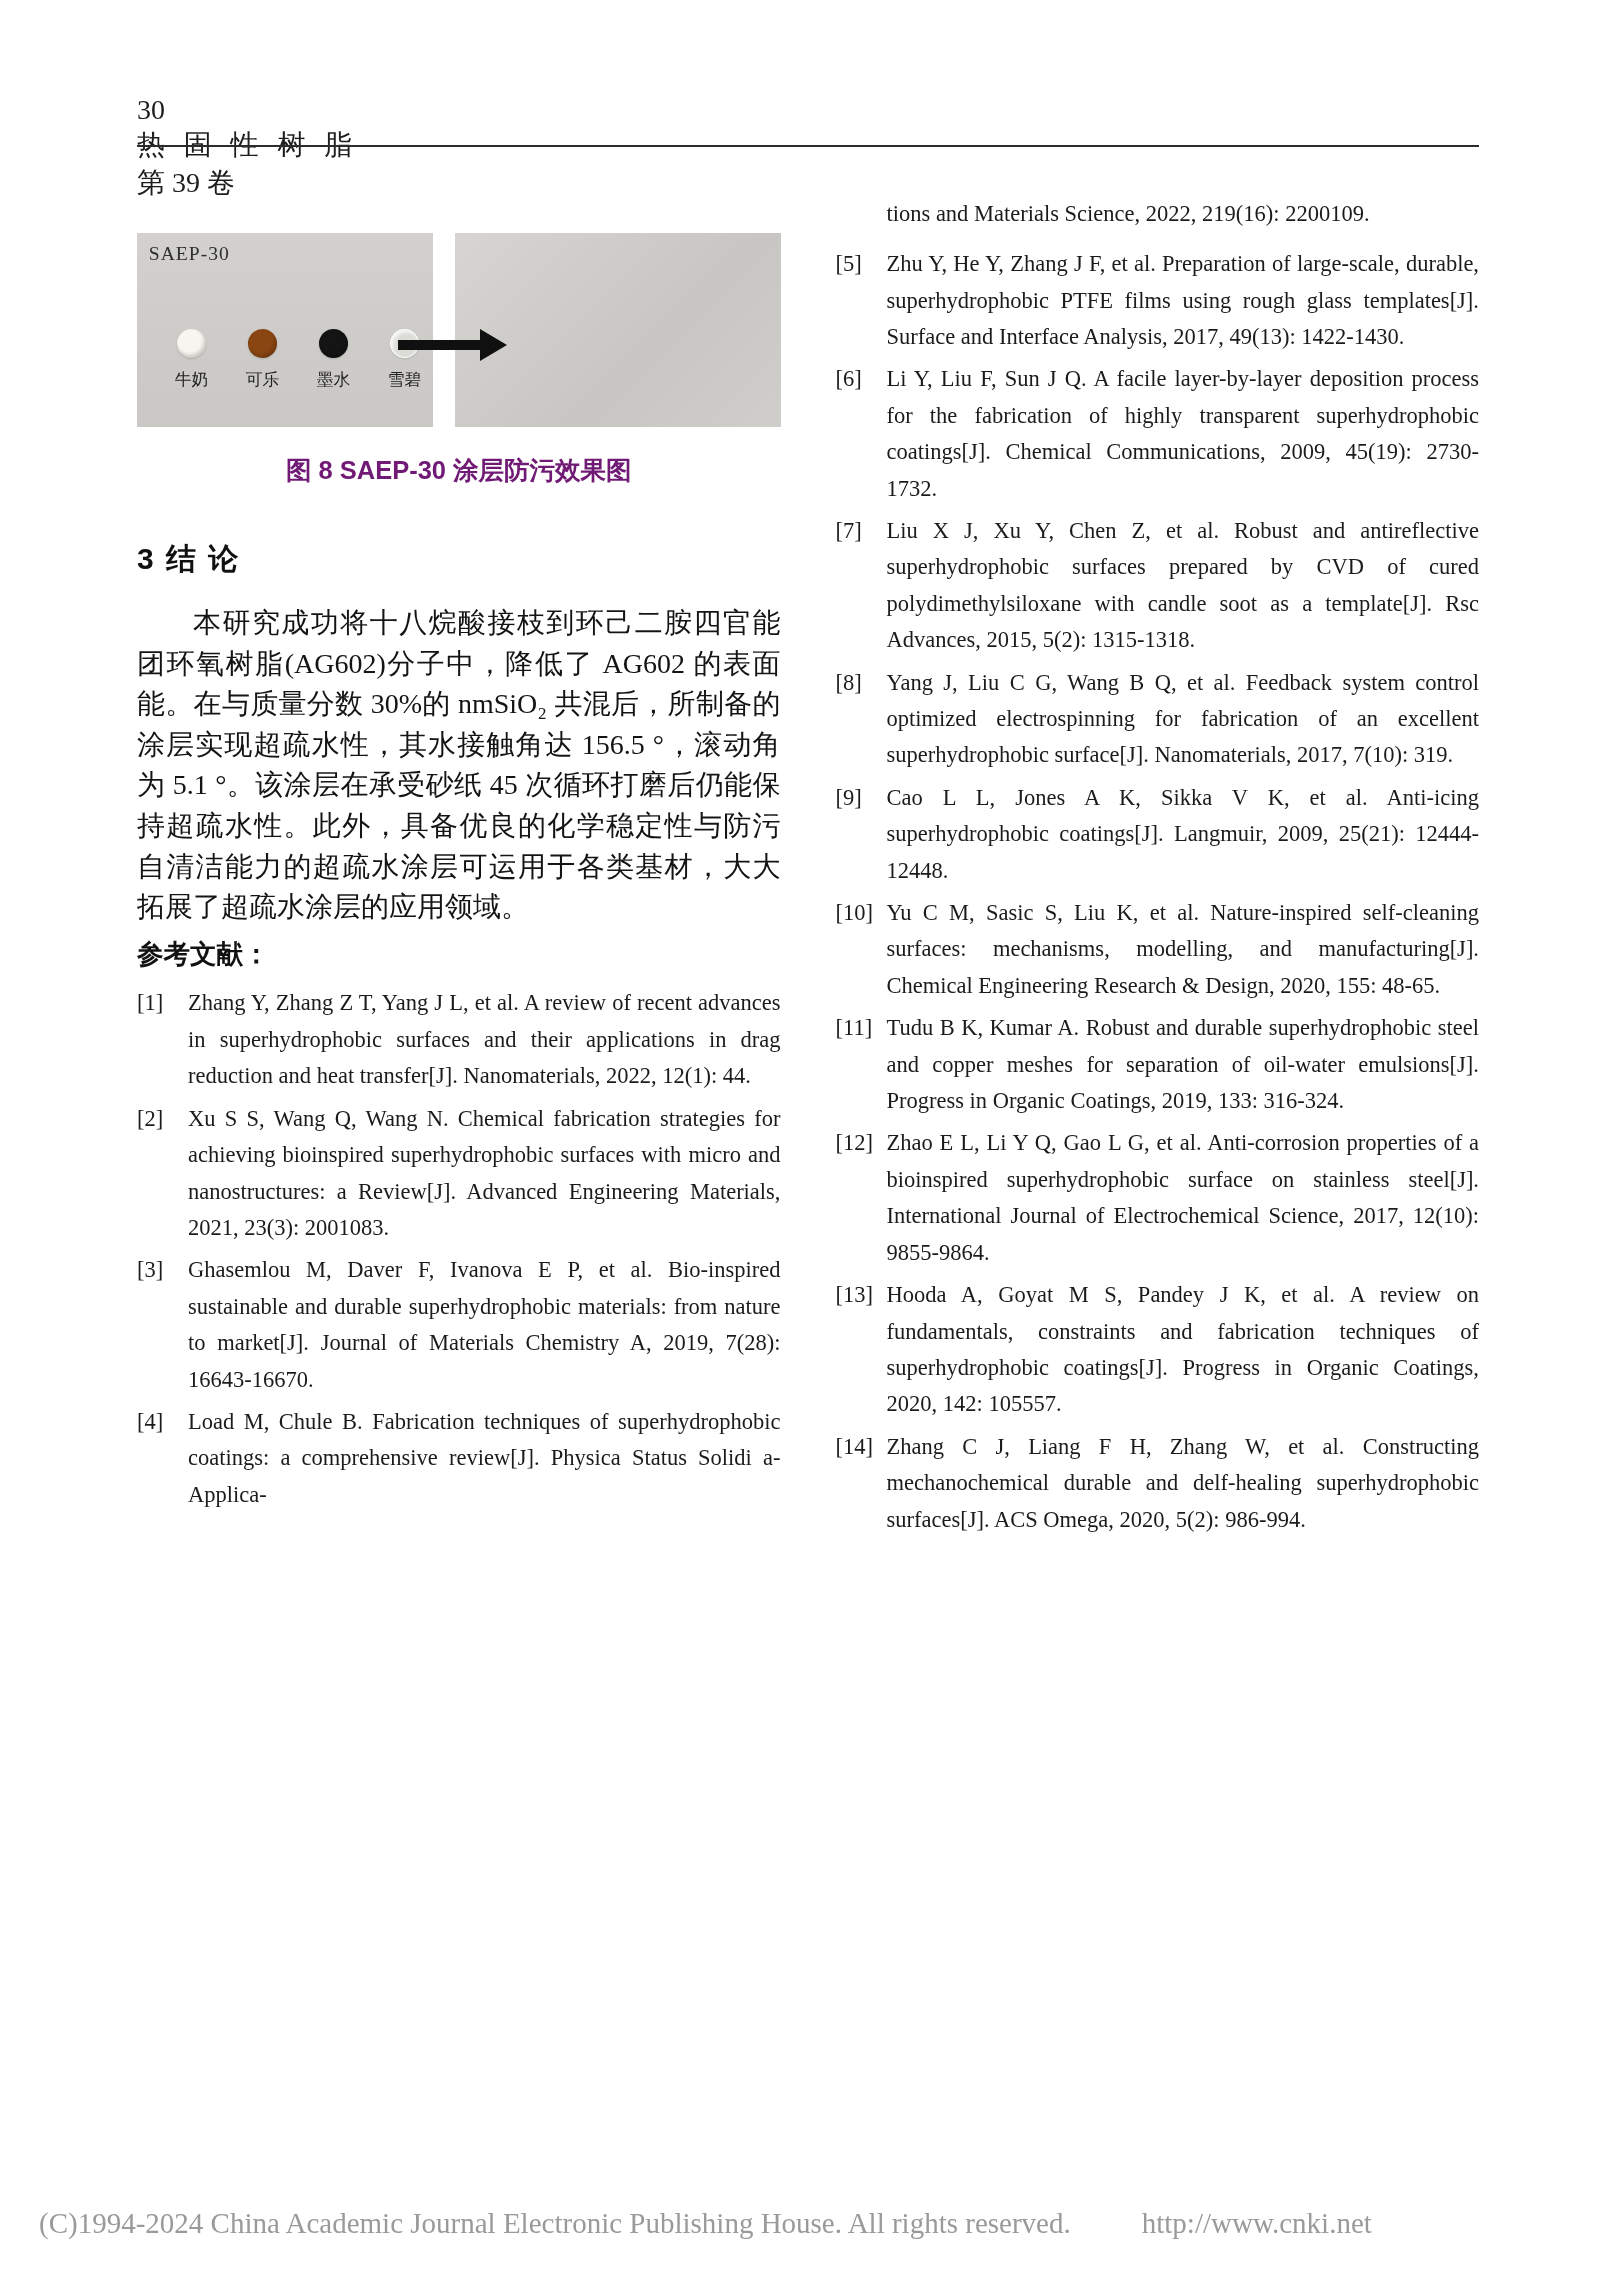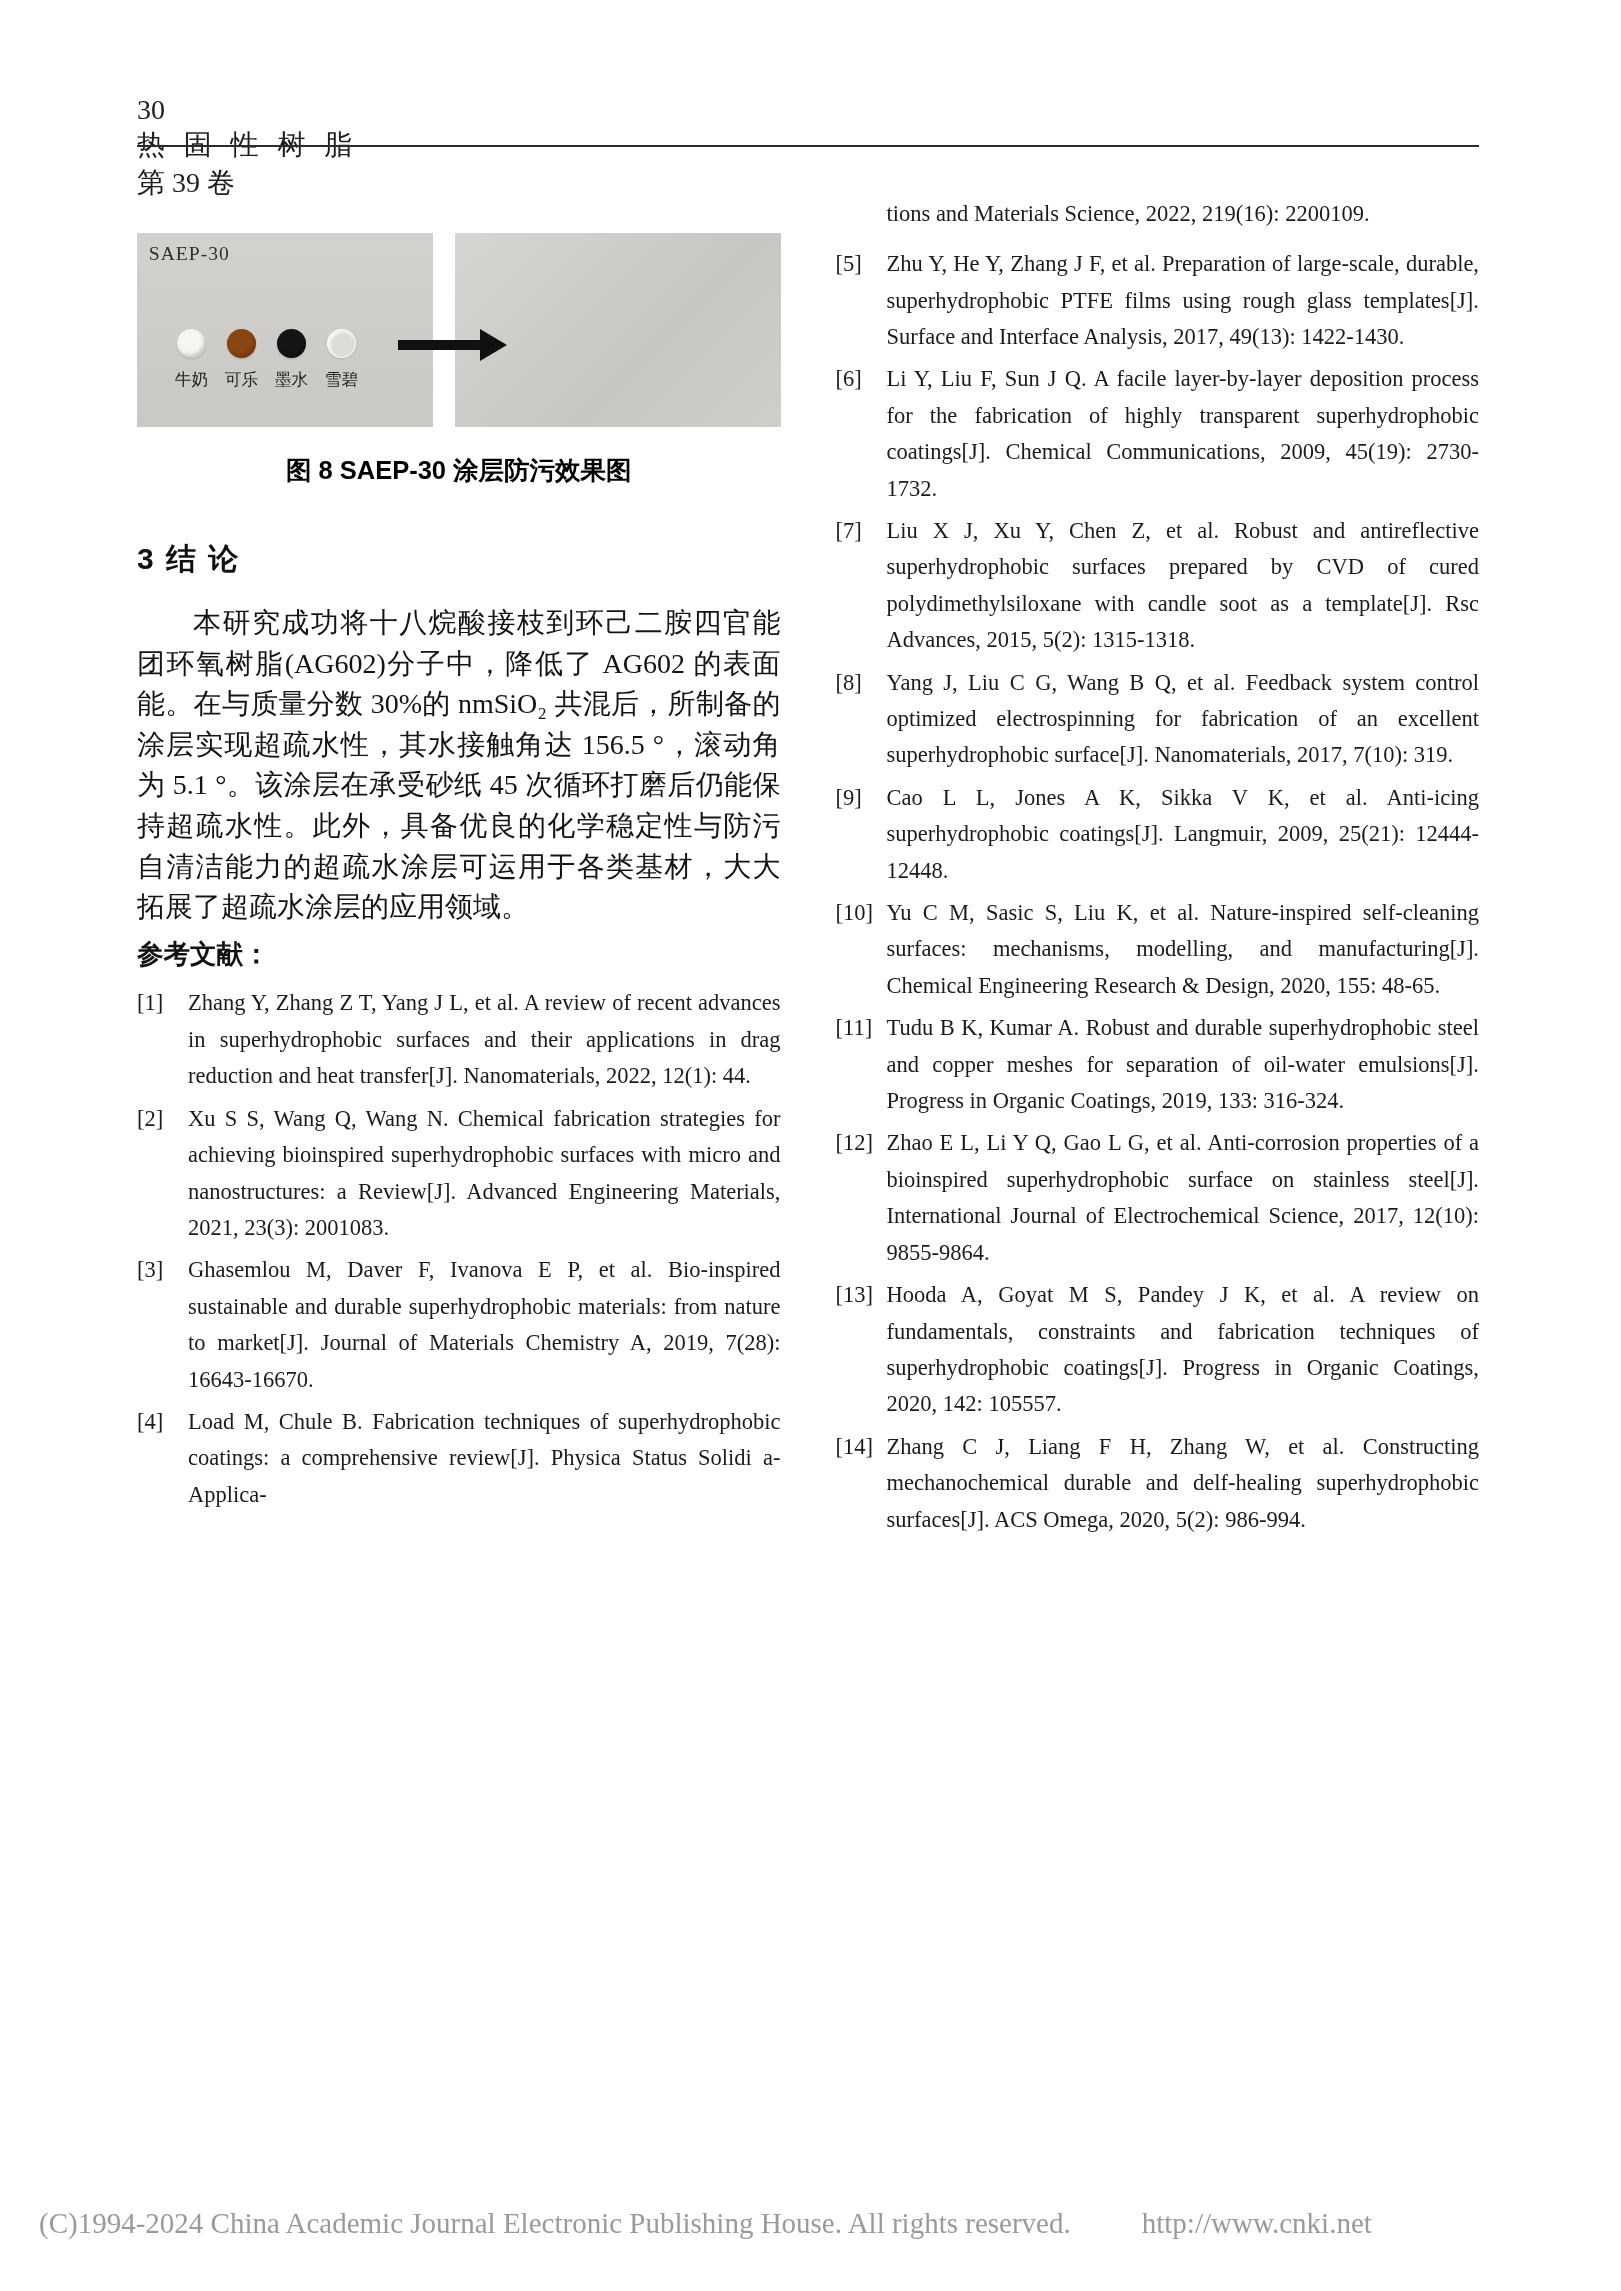--- a/index.html
+++ b/index.html
@@ -58,21 +58,21 @@
   .photo-label {
     position: absolute;
     top: 9.8px; left: 11.8px;
     font-size: 19.6px;
     color: #2f2f2f;
     letter-spacing: 1px;
   }
   .droplet-row {
     position: absolute;
     left: 33px; top: 96px;
-    display: flex; gap: 7px;
+    display: flex; gap: 28px;
   }
   .droplet-col { width: 43px; text-align: center; }
   .droplet {
     display: block;
     width: 29px; height: 29px;
     margin: 0 auto 9.8px;
     border-radius: 50%;
     box-shadow: inset -2px -2.9px 3.9px rgba(0,0,0,0.18), 0 1px 2px rgba(0,0,0,0.15);
   }
   .droplet.sprite { border: 1px solid rgba(255,255,255,0.9); box-shadow: inset 2px 2px 3.9px rgba(255,255,255,0.8), 0 1px 2px rgba(0,0,0,0.12); }
@@ -93,21 +93,21 @@
     border-left: 27.4px solid #101010;
     border-top: 16.7px solid transparent;
     border-bottom: 16.7px solid transparent;
   }
   .fig-caption-zh {
     margin-top: 25.5px;
     text-align: center;
     font-family: "Liberation Sans", "DejaVu Sans", sans-serif;
     font-weight: bold;
     font-size: 25.5px;
-    color: #000000;
+    color: #701a75;
   }
   .fig-caption-en {
     margin-top: 11.8px;
     text-align: center;
     font-family: "Liberation Sans", "DejaVu Sans", sans-serif;
     font-size: 24.5px;
     color: #161616;
   }
 
   

